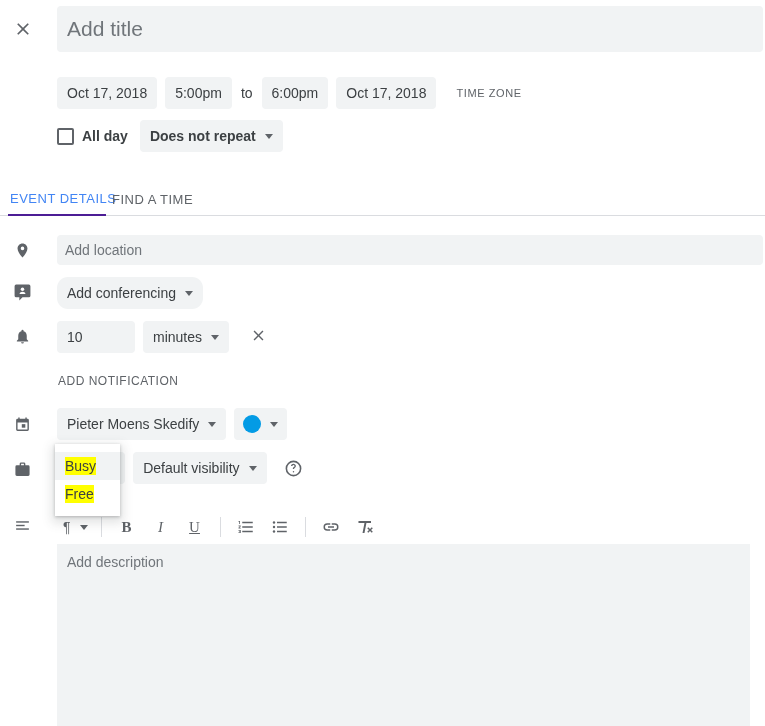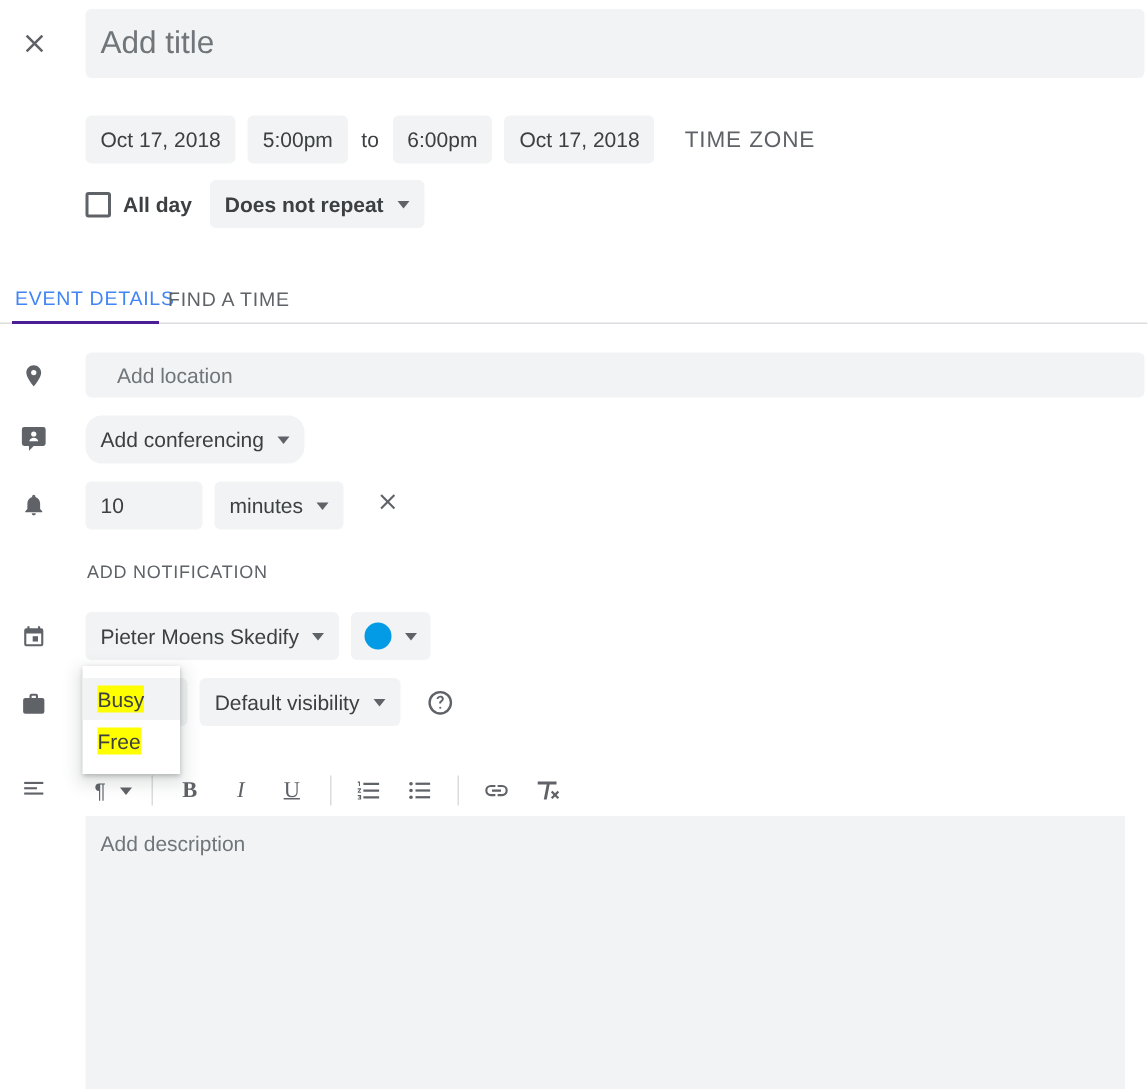--- a/index.html
+++ b/index.html
@@ -82,21 +82,21 @@
     align-items: center;
     gap: 8px;
   }
   #when-row .to-label {
     color: #3c4043;
     font-size: 14px;
     padding: 0 1px;
   }
   #tz-btn {
     color: #5f6368;
-    font-size: 15px;
+    font-size: 11px;
     letter-spacing: .6px;
     font-weight: 500;
     padding-left: 12px;
     cursor: pointer;
     white-space: nowrap;
   }
 
   
   #allday-row {
     position: absolute;
@@ -170,21 +170,21 @@
   .rail-icon svg { display: block; fill: #5f6368; }
 
   
   #location-field {
     position: absolute;
     left: 57px; top: 235px;
     width: 706px; height: 30px;
     background: #f1f3f4;
     border-radius: 4px;
     display: flex; align-items: center;
-    padding: 0 21px;
+    padding: 0 8px;
     color: #70757a;
     font-size: 14px;
     cursor: text;
   }
 
   #conferencing-btn { position: absolute; left: 57px; top: 277px; border-radius: 11px; }
 
   #notification-row {
     position: absolute;
     left: 57px; top: 321px;

